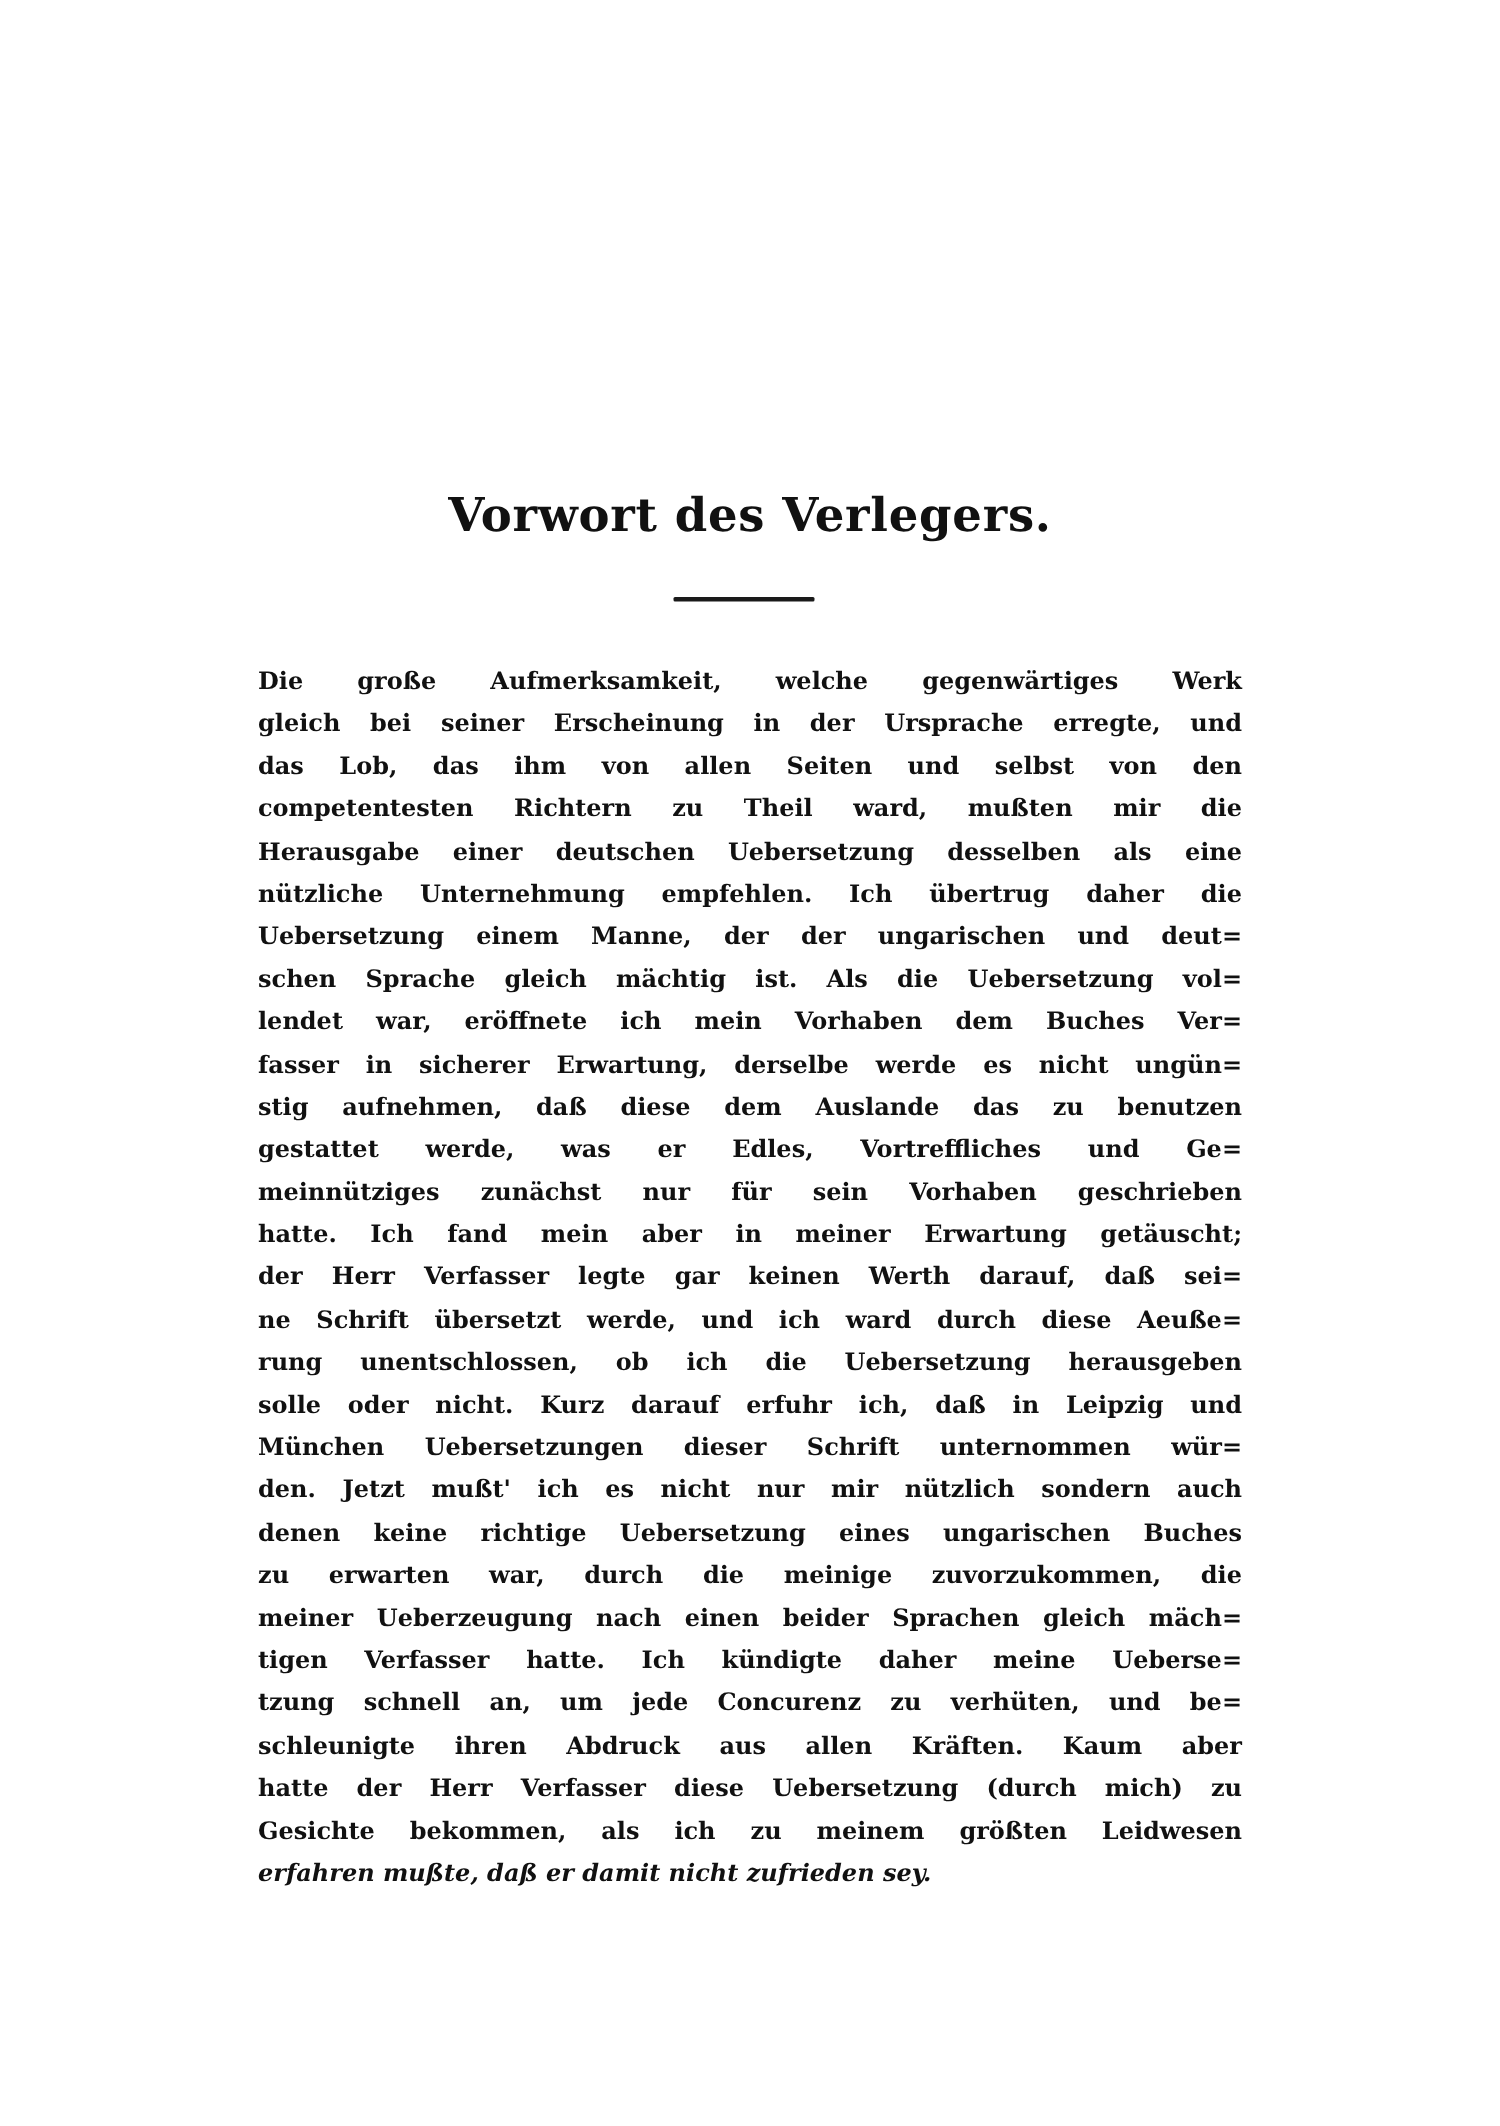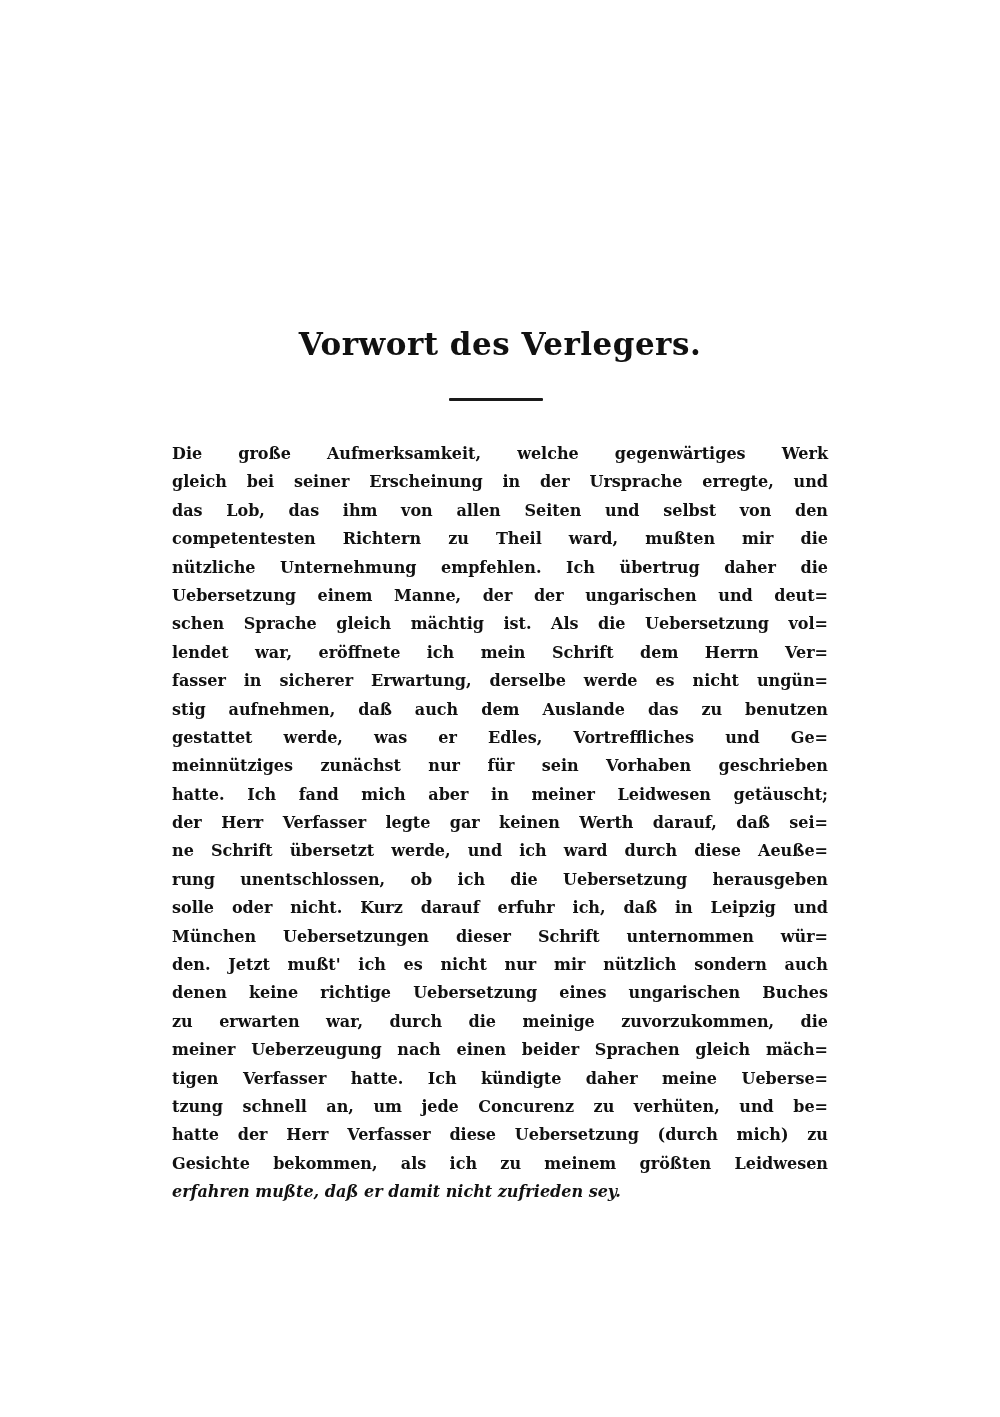--- a/index.html
+++ b/index.html
@@ -32,37 +32,39 @@
 <body>
 
 <div class="page">
   <div class="title">Vorwort des Verlegers.</div>
   <div class="rule"></div>
   <div class="body-text">
     <span class="line">Die große Aufmerksamkeit, welche gegenwärtiges Werk</span>
     <span class="line">gleich bei seiner Erscheinung in der Ursprache erregte, und</span>
     <span class="line">das Lob, das ihm von allen Seiten und selbst von den</span>
     <span class="line">competentesten Richtern zu Theil ward, mußten mir die</span>
+    <span class="line">Herausgabe einer deutschen Uebersetzung desselben als eine</span>
     <span class="line">nützliche Unternehmung empfehlen. Ich übertrug daher die</span>
     <span class="line">Uebersetzung einem Manne, der der ungarischen und deut=</span>
     <span class="line">schen Sprache gleich mächtig ist. Als die Uebersetzung vol=</span>
-    <span class="line">lendet war, eröffnete ich mein Schrift dem Herrn Ver=</span>
+    <span class="line">lendet war, eröffnete ich mein Vorhaben dem Buches Ver=</span>
     <span class="line">fasser in sicherer Erwartung, derselbe werde es nicht ungün=</span>
-    <span class="line">stig aufnehmen, daß auch dem Auslande das zu benutzen</span>
+    <span class="line">stig aufnehmen, daß diese dem Auslande das zu benutzen</span>
     <span class="line">gestattet werde, was er Edles, Vortreffliches und Ge=</span>
     <span class="line">meinnütziges zunächst nur für sein Vorhaben geschrieben</span>
-    <span class="line">hatte. Ich fand mich aber in meiner Leidwesen getäuscht;</span>
+    <span class="line">hatte. Ich fand mein aber in meiner Erwartung getäuscht;</span>
     <span class="line">der Herr Verfasser legte gar keinen Werth darauf, daß sei=</span>
     <span class="line">ne Schrift übersetzt werde, und ich ward durch diese Aeuße=</span>
     <span class="line">rung unentschlossen, ob ich die Uebersetzung herausgeben</span>
     <span class="line">solle oder nicht. Kurz darauf erfuhr ich, daß in Leipzig und</span>
     <span class="line">München Uebersetzungen dieser Schrift unternommen wür=</span>
     <span class="line">den. Jetzt mußt' ich es nicht nur mir nützlich sondern auch</span>
     <span class="line">denen keine richtige Uebersetzung eines ungarischen Buches</span>
     <span class="line">zu erwarten war, durch die meinige zuvorzukommen, die</span>
     <span class="line">meiner Ueberzeugung nach einen beider Sprachen gleich mäch=</span>
     <span class="line">tigen Verfasser hatte. Ich kündigte daher meine Ueberse=</span>
     <span class="line">tzung schnell an, um jede Concurenz zu verhüten, und be=</span>
+    <span class="line">schleunigte ihren Abdruck aus allen Kräften. Kaum aber</span>
     <span class="line">hatte der Herr Verfasser diese Uebersetzung (durch mich) zu</span>
     <span class="line">Gesichte bekommen, als ich zu meinem größten Leidwesen</span>
     <span class="line last">erfahren mußte, daß er damit nicht zufrieden sey.</span>
   </div>
 </div>
 
 </body></html>

